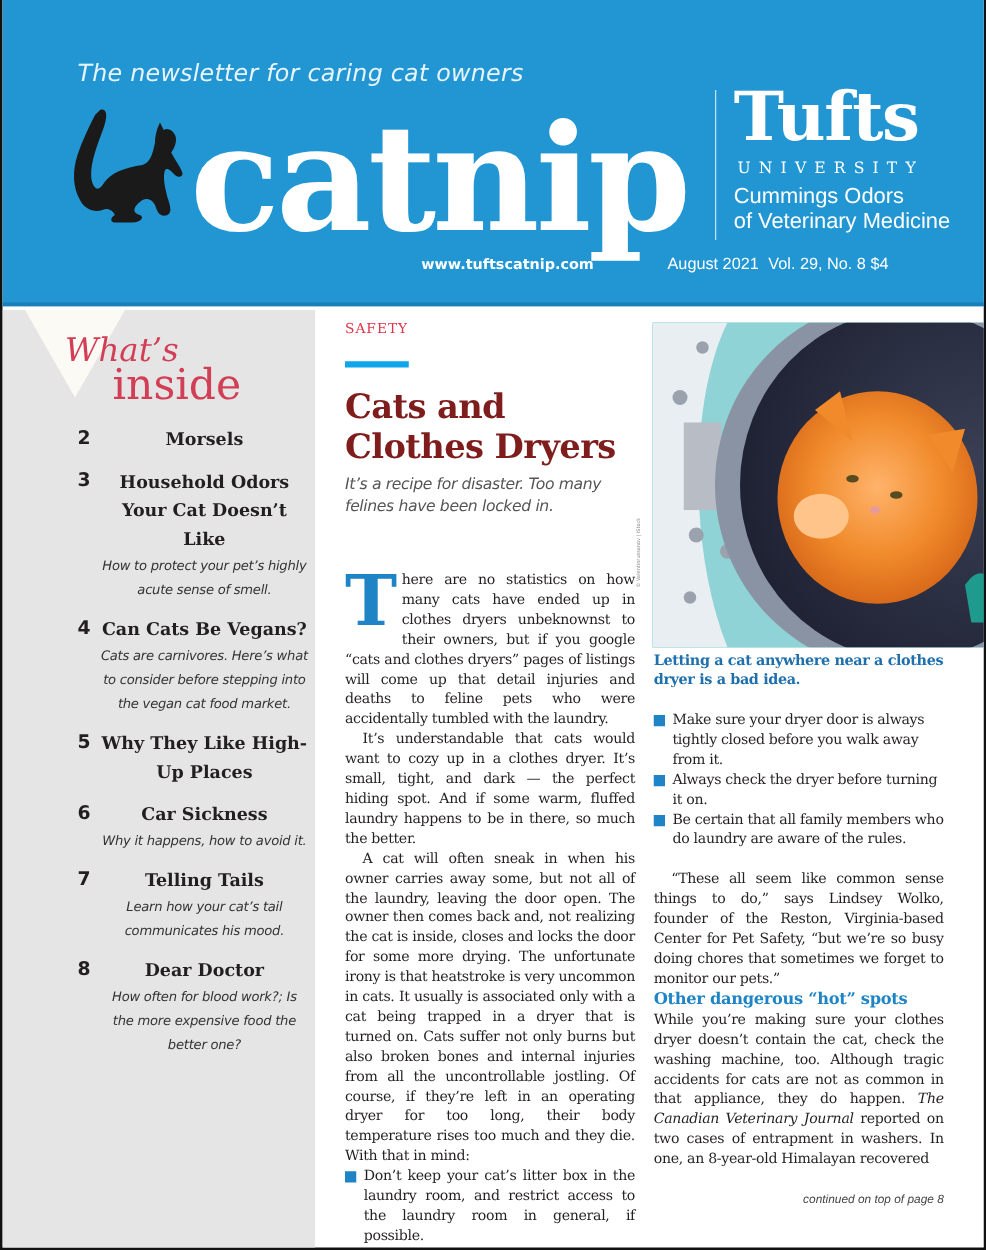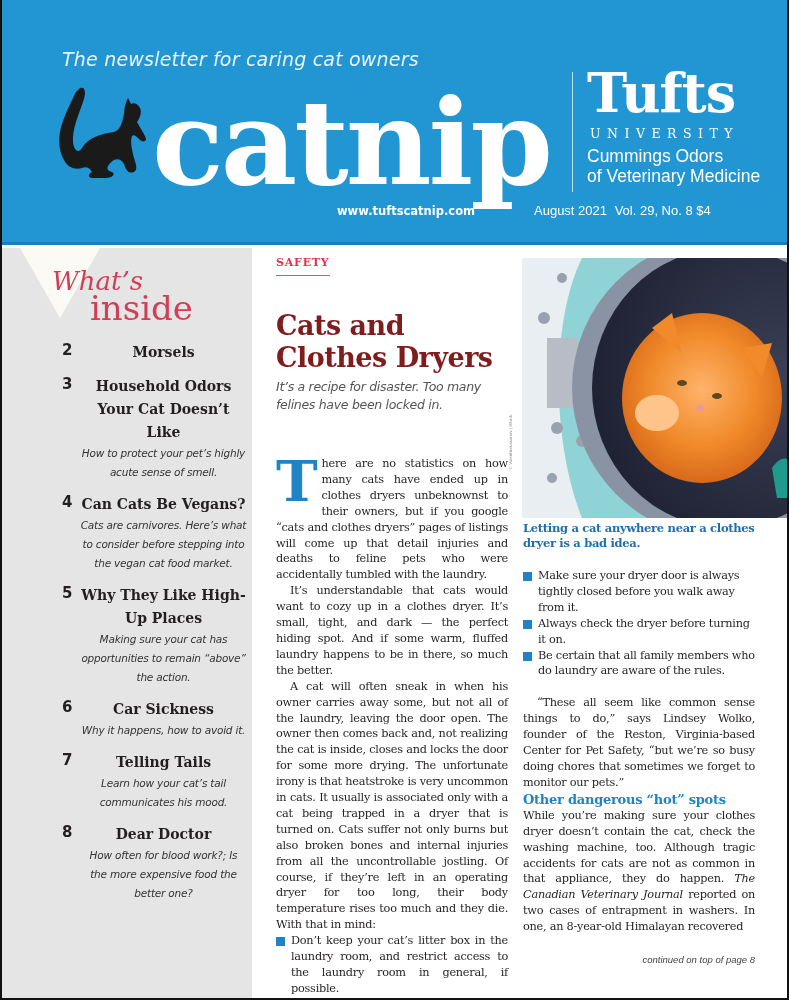--- a/index.html
+++ b/index.html
@@ -26,21 +26,21 @@
   .sidebar-tri { position: absolute; left: 18px; top: 0; width: 0; height: 0; border-left: 40px solid transparent; border-right: 40px solid transparent; border-top: 70px solid #fbfaf5; }
   .whats { position: absolute; left: 50px; top: 18px; font-family: "DejaVu Serif", serif; font-style: italic; font-size: 26px; color: #d23e55; }
   .inside { position: absolute; left: 88px; top: 40px; font-family: "DejaVu Serif", serif; font-size: 34px; color: #d23e55; }
   .toc { position: absolute; left: 60px; top: 93px; width: 185px; }
   .toc-item { position: relative; padding-left: 18px; margin-bottom: 11px; }
   .toc-num { position: absolute; left: 0; top: 0; font-family: "DejaVu Sans", sans-serif; font-size: 15px; font-weight: bold; color: #231f20; }
   .toc-title { font-family: "DejaVu Serif", serif; font-weight: bold; font-size: 14px; line-height: 23px; color: #231f20; }
   .toc-desc { font-family: "DejaVu Sans", sans-serif; font-style: italic; font-size: 10.5px; line-height: 19px; color: #333; letter-spacing: -0.2px; }
 
   
-  .section-tag { position: absolute; left: 274px; top: 256px; font-family: "DejaVu Serif", serif; font-weight: bold; font-size: 11px; color: #e0344a; letter-spacing: 0.8px; padding-bottom: 6px; border-bottom: 1px solid #0ea5e9; }
+  .section-tag { position: absolute; left: 274px; top: 256px; font-family: "DejaVu Serif", serif; font-weight: normal; font-size: 11px; color: #e0344a; letter-spacing: 0.8px; padding-bottom: 20px; border-bottom: 5px solid #0ea5e9; }
   .headline { position: absolute; left: 274px; top: 310px; font-family: "DejaVu Serif", serif; font-weight: bold; font-size: 27px; line-height: 32px; color: #7f1d1d; letter-spacing: -0.5px; width: 240px; }
   .dek { position: absolute; left: 274px; top: 378px; width: 240px; font-family: "DejaVu Sans", sans-serif; font-style: italic; font-size: 12.5px; line-height: 18px; color: #555; letter-spacing: -0.3px; }
 
   .col1 { position: absolute; left: 274px; top: 456px; width: 232px; font-family: "DejaVu Serif", serif; font-size: 11.3px; line-height: 15.9px; color: #231f20; text-align: justify; letter-spacing: -0.25px; }
   .col1 p { text-indent: 14px; }
   .col1 p.first { text-indent: 0; }
   .dropcap { float: left; font-family: "DejaVu Serif", serif; font-weight: bold; font-size: 56px; line-height: 46px; color: #1e84c6; margin: 2px 4px 0 0; }
   .bullet { position: relative; padding-left: 15px; text-indent: 0 !important; }
   .bullet::before { content: ""; position: absolute; left: 0; top: 4px; width: 9px; height: 9px; background: #1e84c6; }
 
@@ -95,21 +95,20 @@
         <div class="toc-desc">How to protect your pet’s highly acute sense of smell.</div>
       </div>
       <div class="toc-item">
         <span class="toc-num">4</span>
         <div class="toc-title">Can Cats Be Vegans?</div>
         <div class="toc-desc">Cats are carnivores. Here’s what to consider before stepping into the vegan cat food market.</div>
       </div>
       <div class="toc-item">
         <span class="toc-num">5</span>
         <div class="toc-title">Why They Like High-Up Places</div>
-        <div class="toc-desc">Making sure your cat has opportunities to remain “above” the action.</div>
       </div>
       <div class="toc-item">
         <span class="toc-num">6</span>
         <div class="toc-title">Car Sickness</div>
         <div class="toc-desc">Why it happens, how to avoid it.</div>
       </div>
       <div class="toc-item">
         <span class="toc-num">7</span>
         <div class="toc-title">Telling Tails</div>
         <div class="toc-desc">Learn how your cat’s tail communicates his mood.</div>

